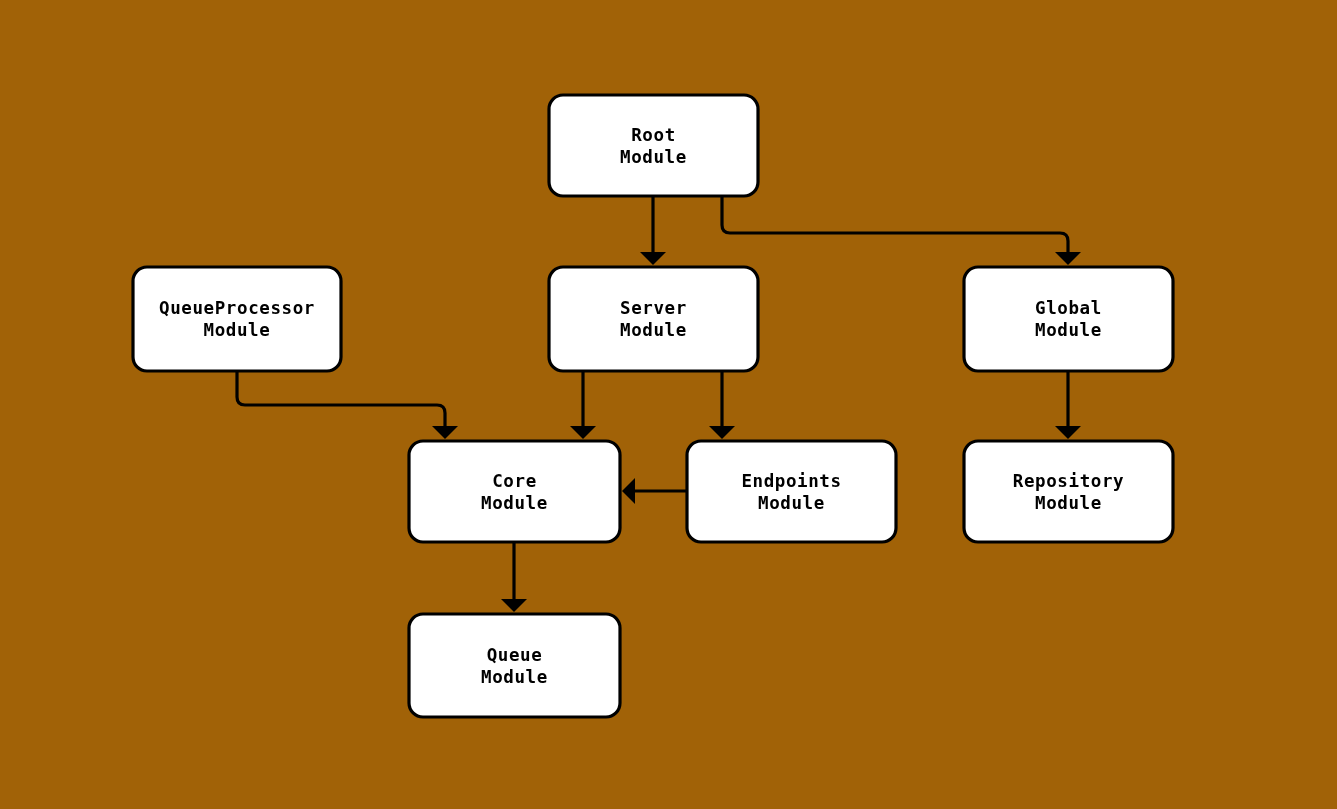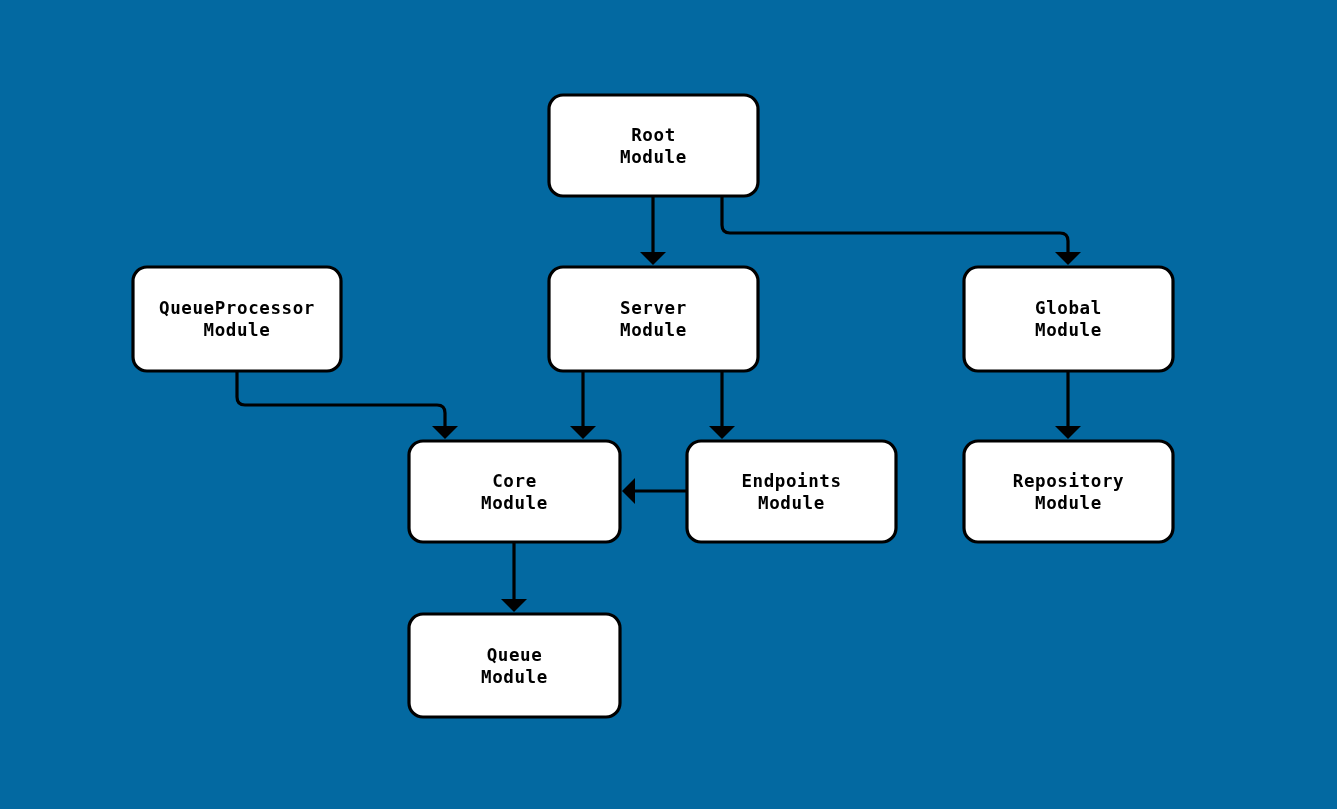--- a/index.html
+++ b/index.html
@@ -10,21 +10,21 @@
   body {
     width: 1337px;
     height: 809px;
     overflow: hidden;
     font-family: "DejaVu Sans Mono", "Liberation Mono", monospace;
   }
   #diagram-root {
     position: relative;
     width: 1337px;
     height: 809px;
-    background: #0369a1;
+    background: #a16207;
   }
   svg#graph {
     position: absolute;
     top: 0;
     left: 0;
     width: 1337px;
     height: 809px;
     display: block;
   }
   .node-box {

